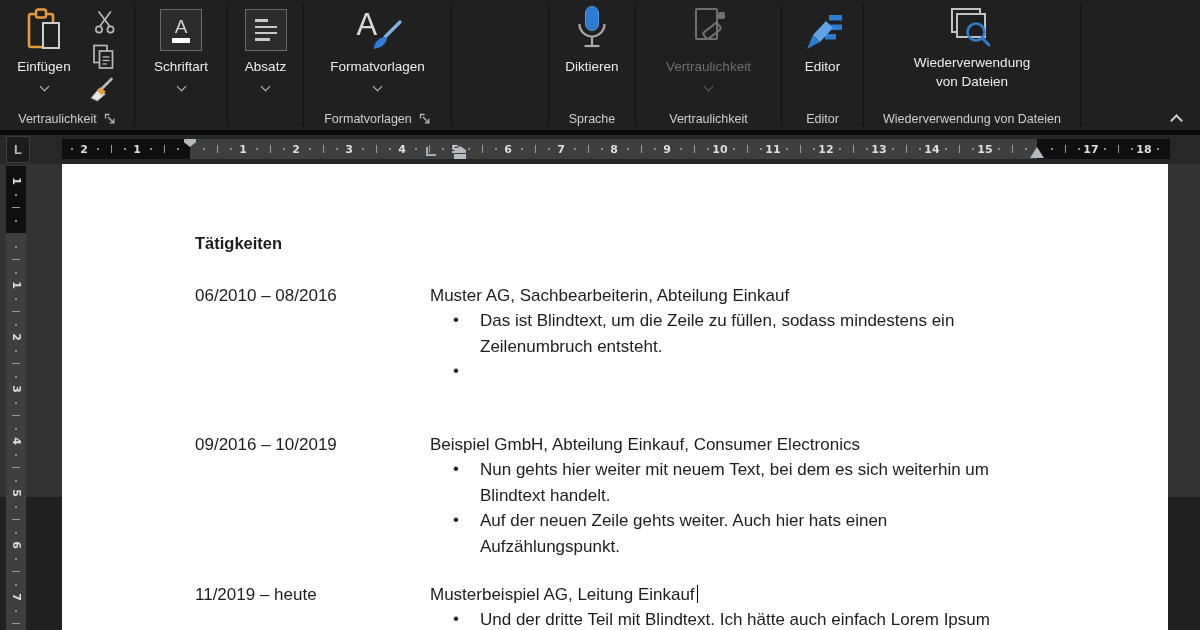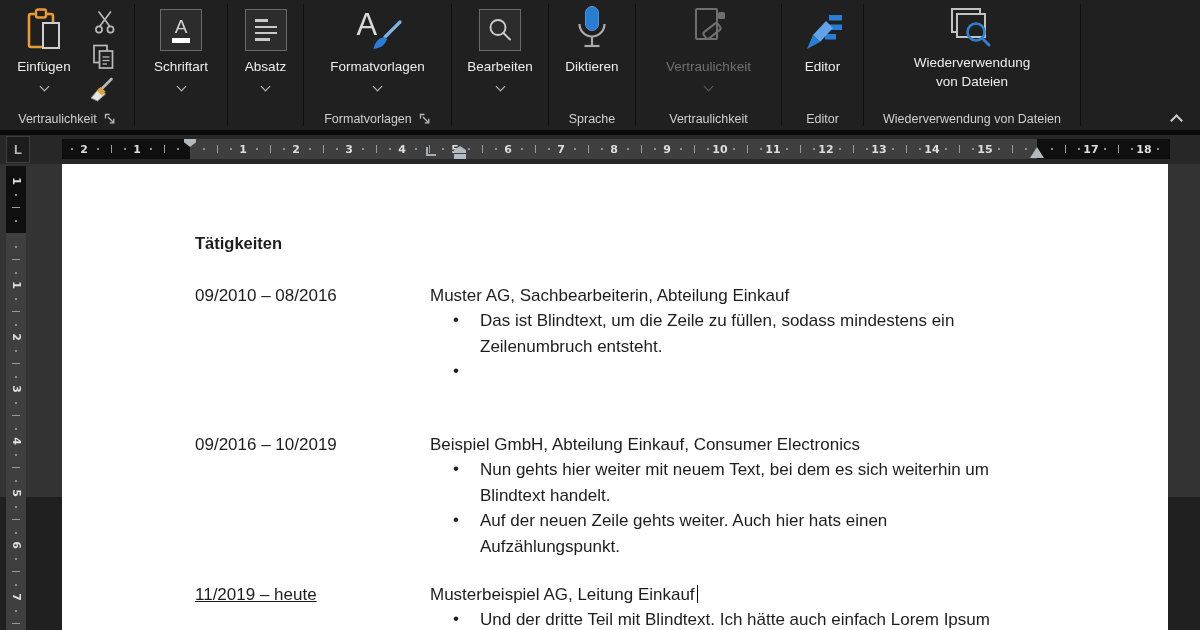--- a/index.html
+++ b/index.html
@@ -168,34 +168,20 @@
           <g fill="none" stroke="#b9b9b9" stroke-width="1.3">
             <path d="M1.5 5.5 V1.5 H5.5"></path>
               <path d="M4 4 l5.2 5.2"></path>
               <path d="M9.8 5.8 V9.8 H5.8"></path>
           </g>
         </svg>
       </div>
     </div>
     <div class="rdiv" style="left:451px"></div>
 
-    <div class="group" style="left:452px;width:96px">
-      <div class="bigbtn">
-        <div class="iconwrap">
-          <div class="iconbox">
-            <svg width="26" height="26" viewBox="0 0 26 26">
-              <circle cx="11" cy="10.5" r="7.5" fill="none" stroke="#cdcdcd" stroke-width="1.9"></circle>
-              <line x1="16.5" y1="16" x2="23" y2="22.5" stroke="#cdcdcd" stroke-width="1.9" stroke-linecap="round"></line>
-            </svg>
-          </div>
-        </div>
-        <div class="blabel">Bearbeiten</div>
-        <div class="chev"></div>
-      </div>
-    </div>
     <div class="rdiv" style="left:548px"></div>
 
     <div class="group" style="left:549px;width:86px">
       <div class="bigbtn">
         <div class="iconwrap">
           <svg width="38" height="50" viewBox="0 0 38 50">
             <rect x="12.5" y="1.5" width="13" height="24" rx="6.5" fill="#2b7cd3" stroke="#5a95d6" stroke-width="1"></rect>
             <path d="M6.5 19 a12.5 12.5 0 0 0 25 0" fill="none" stroke="#aaaaaa" stroke-width="2.2"></path>
             <line x1="19" y1="32" x2="19" y2="40" stroke="#aaaaaa" stroke-width="2.2"></line>
             <line x1="11.5" y1="41" x2="26.5" y2="41" stroke="#aaaaaa" stroke-width="2.2"></line>
@@ -403,34 +389,34 @@
         <i class="vtl" style="top: 353px;"></i>
         <i class="vtd" style="top: 366px;"></i>
         <i class="vtd" style="top: 392px;"></i>
         <i class="vtl" style="top: 405px;"></i>
         <i class="vtd" style="top: 418px;"></i>
         <i class="vtd" style="top: 444px;"></i>
         <i class="vtl" style="top: 457px;"></i>
       </div>
     <div id="page">
         <div class="dtext dhead" style="left: 133px; top: 69px;">Tätigkeiten</div>
-        <div class="dtext" style="left: 133px; top: 121px;">09/2010 – 08/2016</div>
+        <div class="dtext" style="left: 133px; top: 121px;">06/2010 – 08/2016</div>
         <div class="dtext" style="left: 368px; top: 121px;">Muster AG, Sachbearbeiterin, Abteilung Einkauf</div>
         <div class="dtext" style="left: 391px; top: 145.4px;">•</div>
         <div class="dtext" style="left: 418px; top: 171.8px;">Zeilenumbruch entsteht.</div>
         <div class="dtext" style="left: 418px; top: 146.4px;">Das ist Blindtext, um die Zeile zu füllen, sodass mindestens ein</div>
         <div class="dtext" style="left: 391px; top: 196.2px;">•</div>
         <div class="dtext" style="left: 133px; top: 270px;">09/2016 – 10/2019</div>
         <div class="dtext" style="left: 368px; top: 270px;">Beispiel GmbH, Abteilung Einkauf, Consumer Electronics</div>
         <div class="dtext" style="left: 391px; top: 294.4px;">•</div>
         <div class="dtext" style="left: 418px; top: 295.4px;">Nun gehts hier weiter mit neuem Text, bei dem es sich weiterhin um</div>
         <div class="dtext" style="left: 418px; top: 320.8px;">Blindtext handelt.</div>
         <div class="dtext" style="left: 391px; top: 345.2px;">•</div>
         <div class="dtext" style="left: 418px; top: 346.2px;">Auf der neuen Zeile gehts weiter. Auch hier hats einen</div>
         <div class="dtext" style="left: 418px; top: 371.6px;">Aufzählungspunkt.</div>
-        <div class="dtext" style="left: 133px; top: 420px; text-decoration: underline;">11/2019 – heute</div>
+        <div class="dtext" style="left: 133px; top: 420px;">11/2019 – heute</div>
         <div class="dtext" style="left: 368px; top: 420px;">Musterbeispiel AG, Leitung Einkauf<span class="caret"></span></div>
         <div class="dtext" style="left: 391px; top: 444.4px;">•</div>
         <div class="dtext" style="left: 418px; top: 445.4px;">Und der dritte Teil mit Blindtext. Ich hätte auch einfach Lorem Ipsum</div>
       </div>
   </div>
 
 </div>
 
 </body></html>

